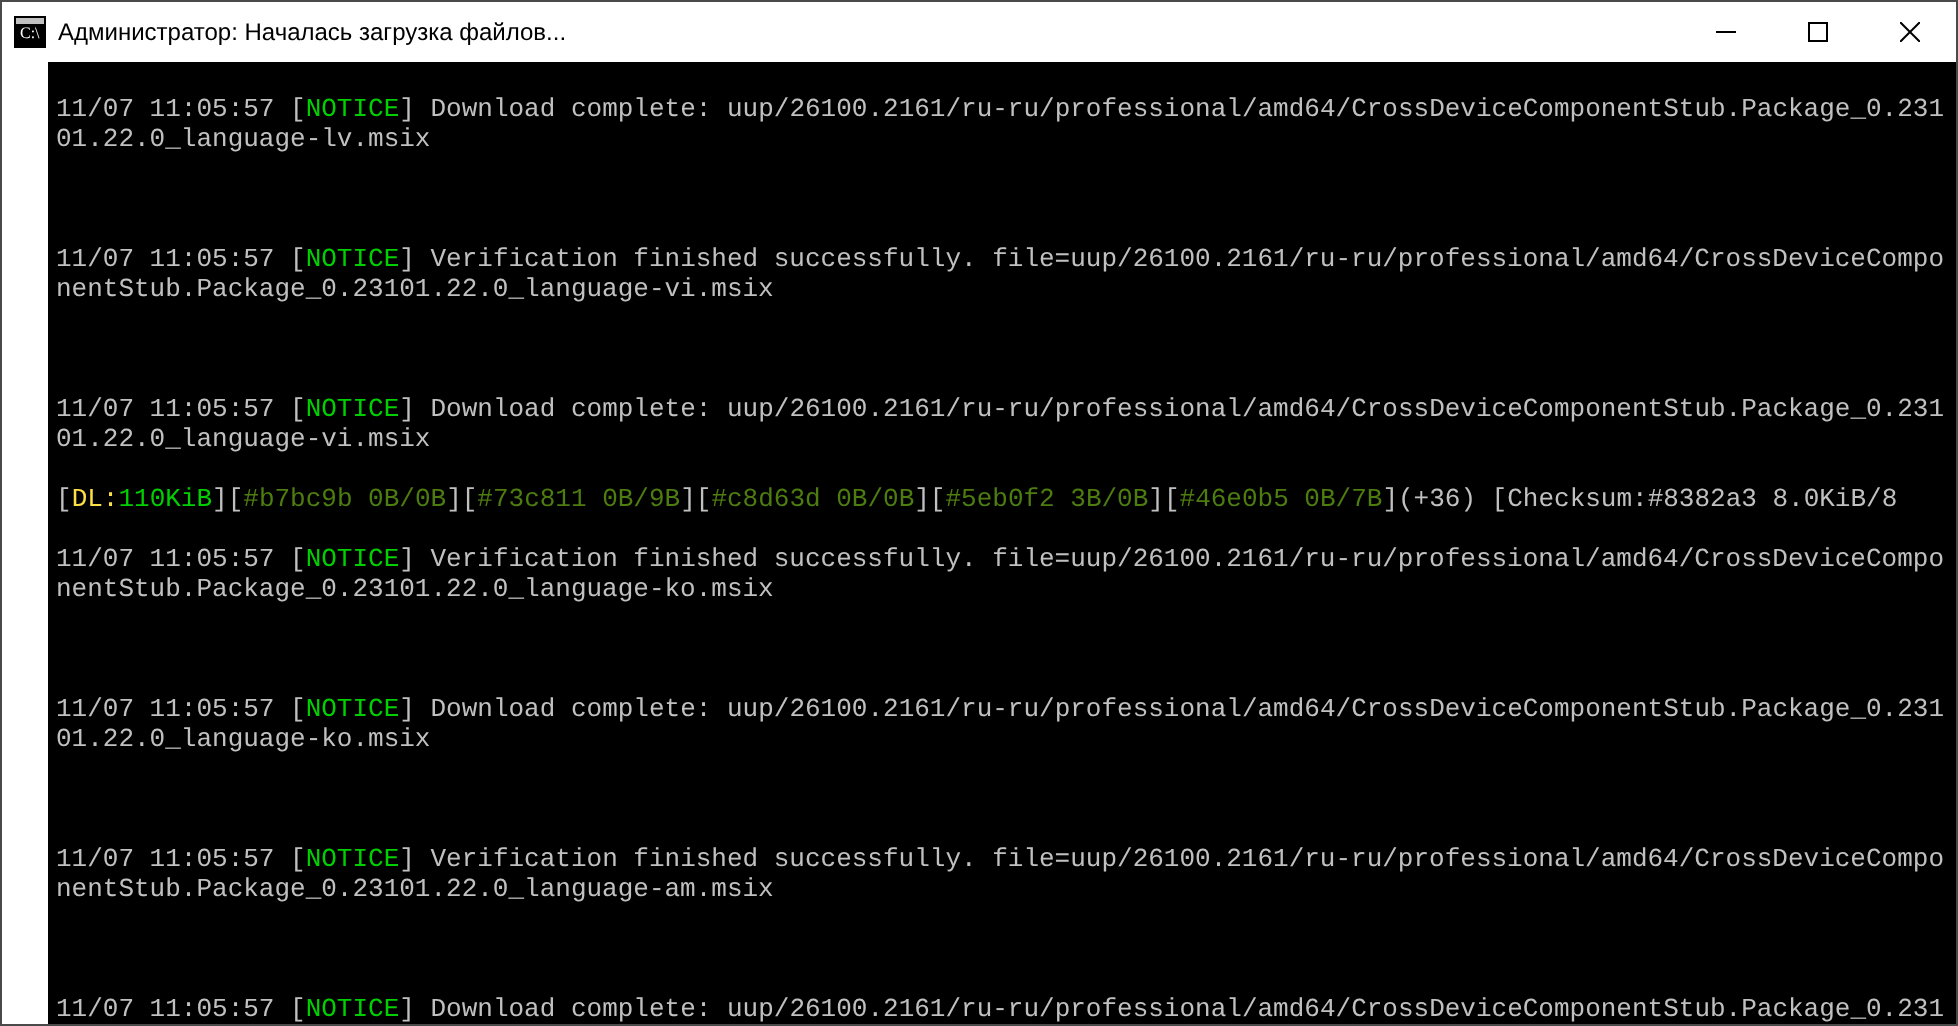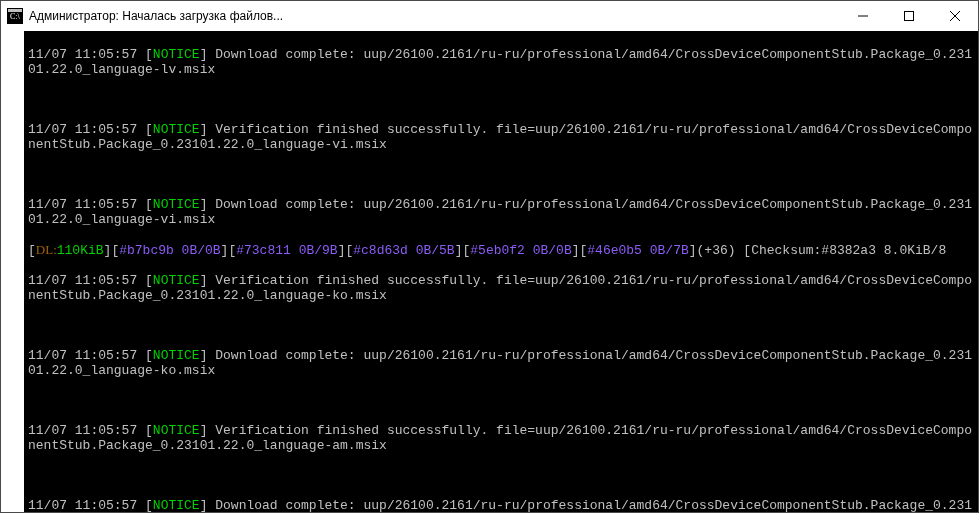--- a/index.html
+++ b/index.html
@@ -7,22 +7,22 @@
   .window { width: 979px; height: 513px; background: #fff; border: 1px solid #4a4a4a; display: flex; flex-direction: column; }
   .titlebar { height: 30px; background: #fff; display: flex; align-items: center; padding-left: 6px; }
   .titlebar-icon { width: 16px; height: 16px; margin-right: 6px; display: flex; align-items: center; justify-content: center; }
   .titlebar-title { font-size: 12px; color: #000; flex: 1; white-space: nowrap; overflow: hidden; }
   .win-controls { display: flex; height: 100%; }
   .win-btn { width: 46px; height: 100%; display: flex; align-items: center; justify-content: center; background: #fff; }
   .win-btn svg { display: block; }
   .console { flex: 1; background: #000; color: #c0c0c0; font-family: Consolas, "Courier New", monospace; font-size: 13px; line-height: 15px; padding: 1px 4px; overflow: hidden; white-space: pre-wrap; word-break: break-all; margin-left: 23px; }
   .line { display: block; white-space: pre-wrap; word-break: break-all; }
   .green { color: #00d000; }
-  .magenta { color: #8b5cf6; }
-  .cyan { color: #a16207; font-family: Liberation Serif, serif; }
+  .magenta { color: #4d7c0f; }
+  .cyan { color: #fde047; }
 </style>
 </head>
 <body>
 
 <div class="window">
 
   <div class="titlebar">
     <span class="titlebar-icon">
       <svg width="16" height="16" viewBox="0 0 16 16">
         <rect x="0" y="0" width="16" height="16" fill="#000"></rect>
@@ -50,21 +50,21 @@
       </div>
     </div>
   </div>
 
   <div class="console">
 <span class="line"><span>11/07 11:05:57</span> [<span class="green">NOTICE</span>] <span>Download complete:</span> <span>uup/26100.2161/ru-ru/professional/amd64</span>/<span>CrossDeviceComponentStub.Package_0.23101.22.0_language-lv.msix</span></span>
 <span class="line">&nbsp;</span>
 <span class="line"><span>11/07 11:05:57</span> [<span class="green">NOTICE</span>] <span>Verification finished successfully.</span> file=<span>uup/26100.2161/ru-ru/professional/amd64</span>/<span>CrossDeviceComponentStub.Package_0.23101.22.0_language-vi.msix</span></span>
 <span class="line">&nbsp;</span>
 <span class="line"><span>11/07 11:05:57</span> [<span class="green">NOTICE</span>] <span>Download complete:</span> <span>uup/26100.2161/ru-ru/professional/amd64</span>/<span>CrossDeviceComponentStub.Package_0.23101.22.0_language-vi.msix</span></span>
-<span class="line">[<span class="cyan">DL:</span><span class="green">110KiB</span>][<span class="magenta">#b7bc9b 0B/0B</span>][<span class="magenta">#73c811 0B/9B</span>][<span class="magenta">#c8d63d 0B/5B</span>][<span class="magenta">#5eb0f2 0B/0B</span>][<span class="magenta">#46e0b5 0B/7B</span>]<span>(+36) [Checksum:#8382a3 8.0KiB/8</span></span>
+<span class="line">[<span class="cyan">DL:</span><span class="green">110KiB</span>][<span class="magenta">#b7bc9b 0B/0B</span>][<span class="magenta">#73c811 0B/9B</span>][<span class="magenta">#c8d63d 0B/0B</span>][<span class="magenta">#5eb0f2 3B/0B</span>][<span class="magenta">#46e0b5 0B/7B</span>]<span>(+36) [Checksum:#8382a3 8.0KiB/8</span></span>
 <span class="line"><span>11/07 11:05:57</span> [<span class="green">NOTICE</span>] <span>Verification finished successfully.</span> file=<span>uup/26100.2161/ru-ru/professional/amd64</span>/<span>CrossDeviceComponentStub.Package_0.23101.22.0_language-ko.msix</span></span>
 <span class="line">&nbsp;</span>
 <span class="line"><span>11/07 11:05:57</span> [<span class="green">NOTICE</span>] <span>Download complete:</span> <span>uup/26100.2161/ru-ru/professional/amd64</span>/<span>CrossDeviceComponentStub.Package_0.23101.22.0_language-ko.msix</span></span>
 <span class="line">&nbsp;</span>
 <span class="line"><span>11/07 11:05:57</span> [<span class="green">NOTICE</span>] <span>Verification finished successfully.</span> file=<span>uup/26100.2161/ru-ru/professional/amd64</span>/<span>CrossDeviceComponentStub.Package_0.23101.22.0_language-am.msix</span></span>
 <span class="line">&nbsp;</span>
 <span class="line"><span>11/07 11:05:57</span> [<span class="green">NOTICE</span>] <span>Download complete:</span> <span>uup/26100.2161/ru-ru/professional/amd64</span>/<span>CrossDeviceComponentStub.Package_0.23101.22.0_language-am.msix</span></span>
 
 
 

